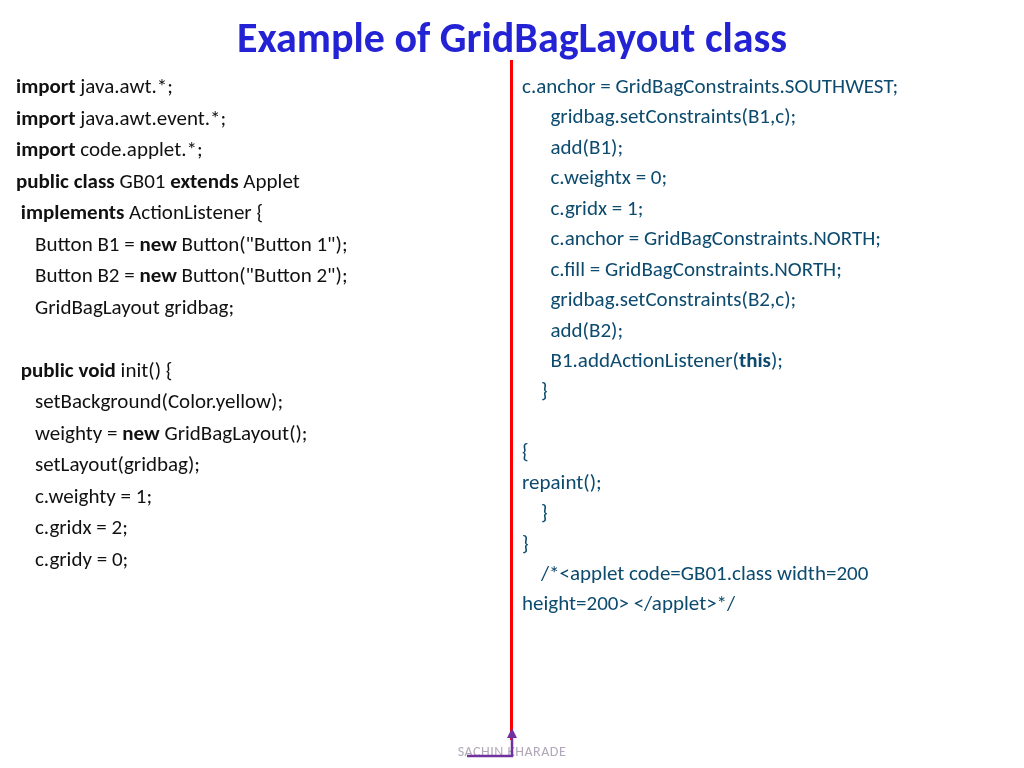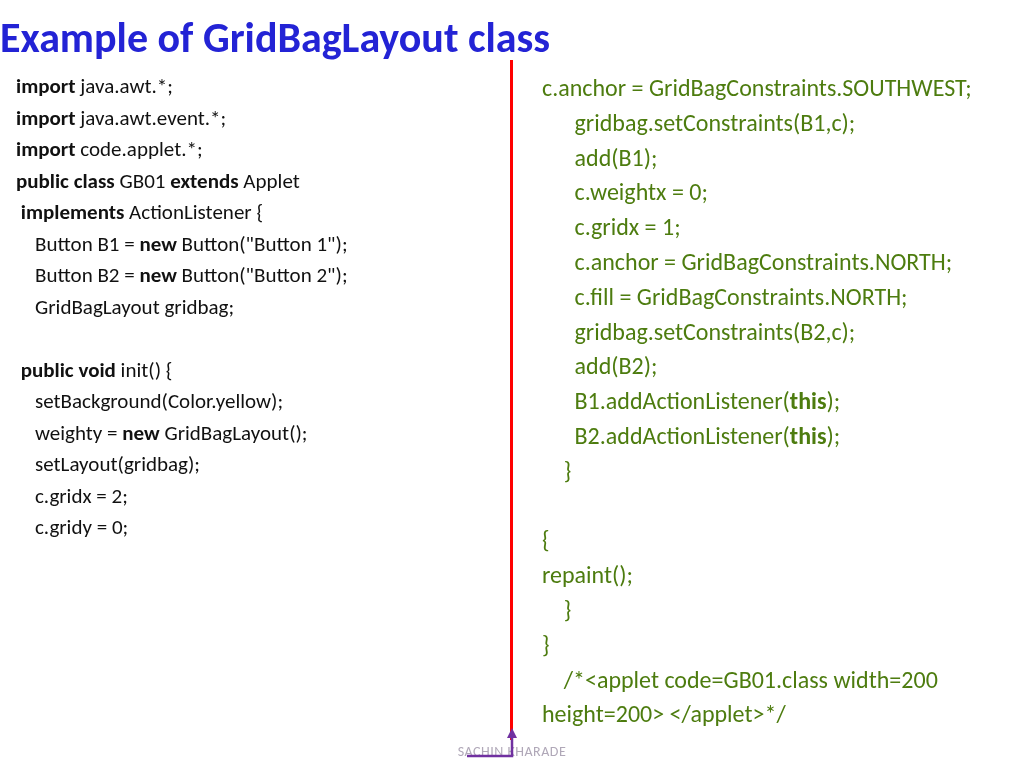--- a/index.html
+++ b/index.html
@@ -5,45 +5,44 @@
   * { margin: 0; padding: 0; box-sizing: border-box; }
   body {
     width: 1024px;
     height: 768px;
     background: #fff;
     font-family: Calibri, Arial, sans-serif;
     position: relative;
     overflow: hidden;
   }
   .title {
-    text-align: left;
+    text-align: center;
     color: #2323d5;
     font-size: 42px;
     font-weight: bold;
     padding-top: 12px;
     padding-bottom: 8px;
   }
   .columns {
     display: flex;
     width: 100%;
     height: 660px;
-    gap: 20px;
   }
   .col-left {
     width: 510px;
     padding: 0 6px 0 16px;
     font-size: 21px;
     color: #111;
     line-height: 1.5;
   }
   .col-right {
     flex: 1;
     padding: 0 10px 0 12px;
-    font-size: 24px;
-    color: #4d7c0f;
+    font-size: 21px;
+    color: #0c4a6e;
     line-height: 1.45;
   }
   .divider {
     position: absolute;
     left: 510px;
     top: 60px;
     width: 3px;
     height: 680px;
     background: #ff0000;
   }
@@ -80,36 +79,36 @@
     <div class="code-line"><span class="b">public class</span><span> GB01 </span><span class="b">extends</span><span> Applet</span></div>
     <div class="code-line"><span class="b"> implements</span><span> ActionListener {</span></div>
     <div class="code-line"><span>    Button B1 = </span><span class="b">new</span><span> Button("Button 1");</span></div>
     <div class="code-line"><span>    Button B2 = </span><span class="b">new</span><span> Button("Button 2");</span></div>
     <div class="code-line">    GridBagLayout gridbag;</div>
     <div class="code-line"> </div>
     <div class="code-line"><span class="b"> public void</span><span> init() {</span></div>
     <div class="code-line">    setBackground(Color.yellow);</div>
     <div class="code-line"><span>    weighty = </span><span class="b">new</span><span> GridBagLayout();</span></div>
     <div class="code-line">    setLayout(gridbag);</div>
+    <div class="code-line">    c.weighty = 1;</div>
     <div class="code-line">    c.gridx = 2;</div>
     <div class="code-line">    c.gridy = 0;</div>
   </div>
 
   <div class="col-right">
     <div class="code-line">c.anchor = GridBagConstraints.SOUTHWEST;</div>
     <div class="code-line">      gridbag.setConstraints(B1,c);</div>
     <div class="code-line">      add(B1);</div>
     <div class="code-line">      c.weightx = 0;</div>
     <div class="code-line">      c.gridx = 1;</div>
     <div class="code-line">      c.anchor = GridBagConstraints.NORTH;</div>
     <div class="code-line">      c.fill = GridBagConstraints.NORTH;</div>
     <div class="code-line">      gridbag.setConstraints(B2,c);</div>
     <div class="code-line">      add(B2);</div>
     <div class="code-line"><span>      B1.addActionListener(</span><span class="b">this</span><span>);</span></div>
-    <div class="code-line"><span>      B2.addActionListener(</span><span class="b">this</span><span>);</span></div>
     <div class="code-line">    }</div>
     <div class="code-line"> </div>
     <div class="code-line">{</div>
     <div class="code-line">repaint();</div>
     <div class="code-line">    }</div>
     <div class="code-line">}</div>
     <div class="code-line">    /*&lt;applet code=GB01.class width=200</div>
     <div class="code-line">height=200&gt; &lt;/applet&gt;*/</div>
   </div>
 </div>

